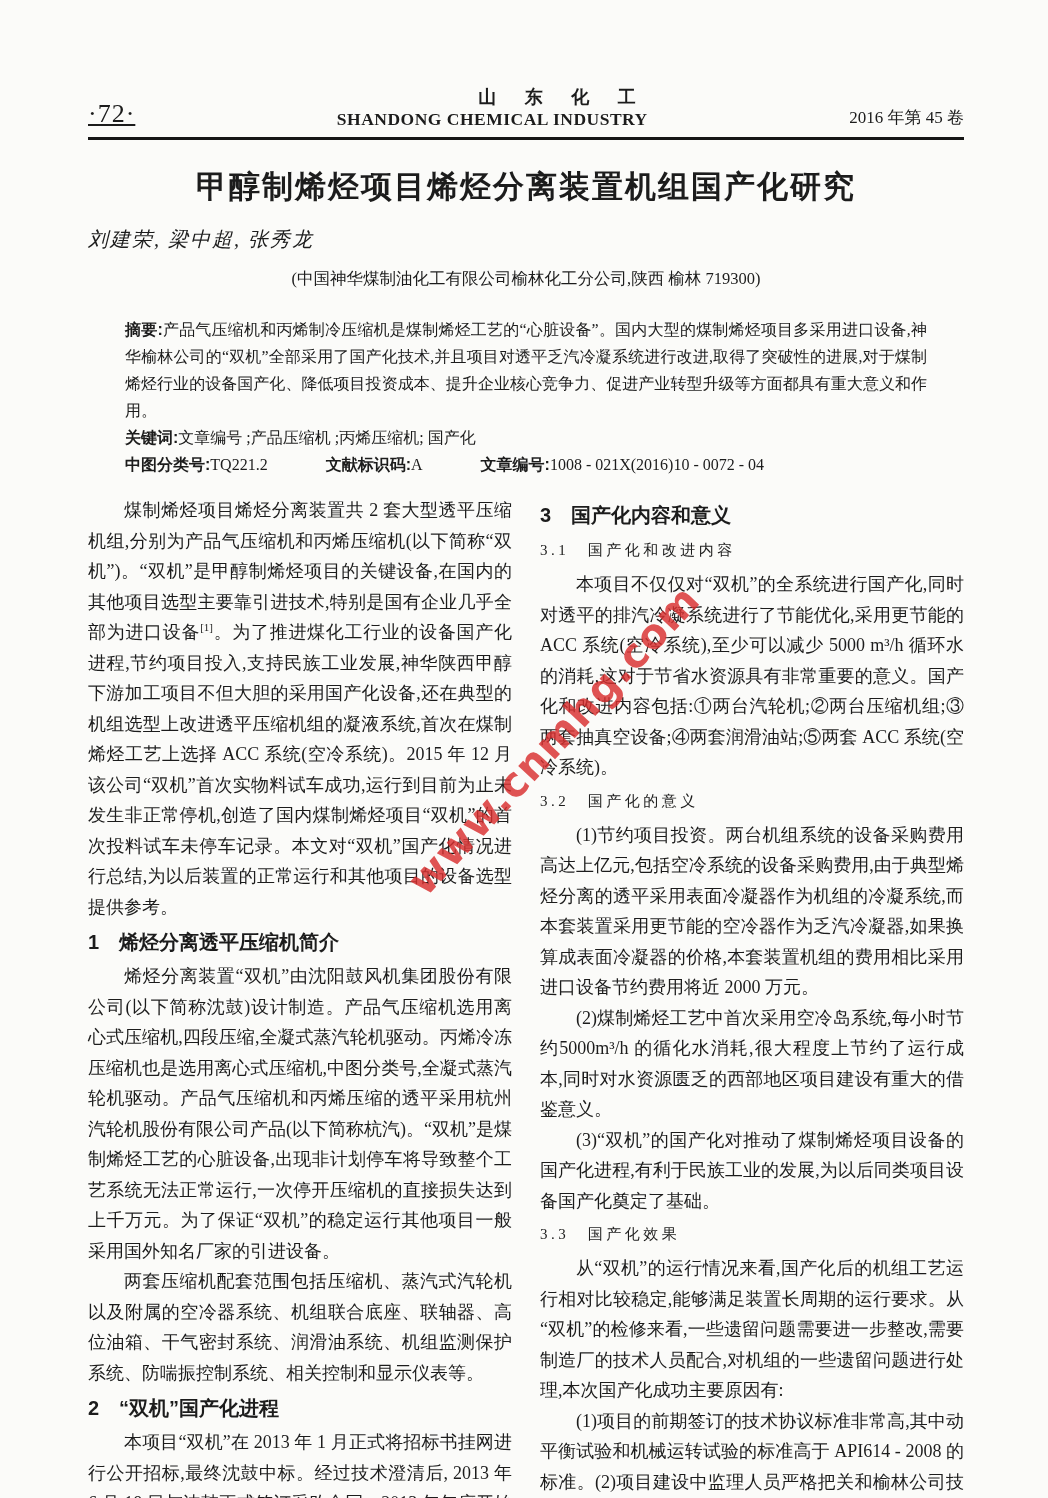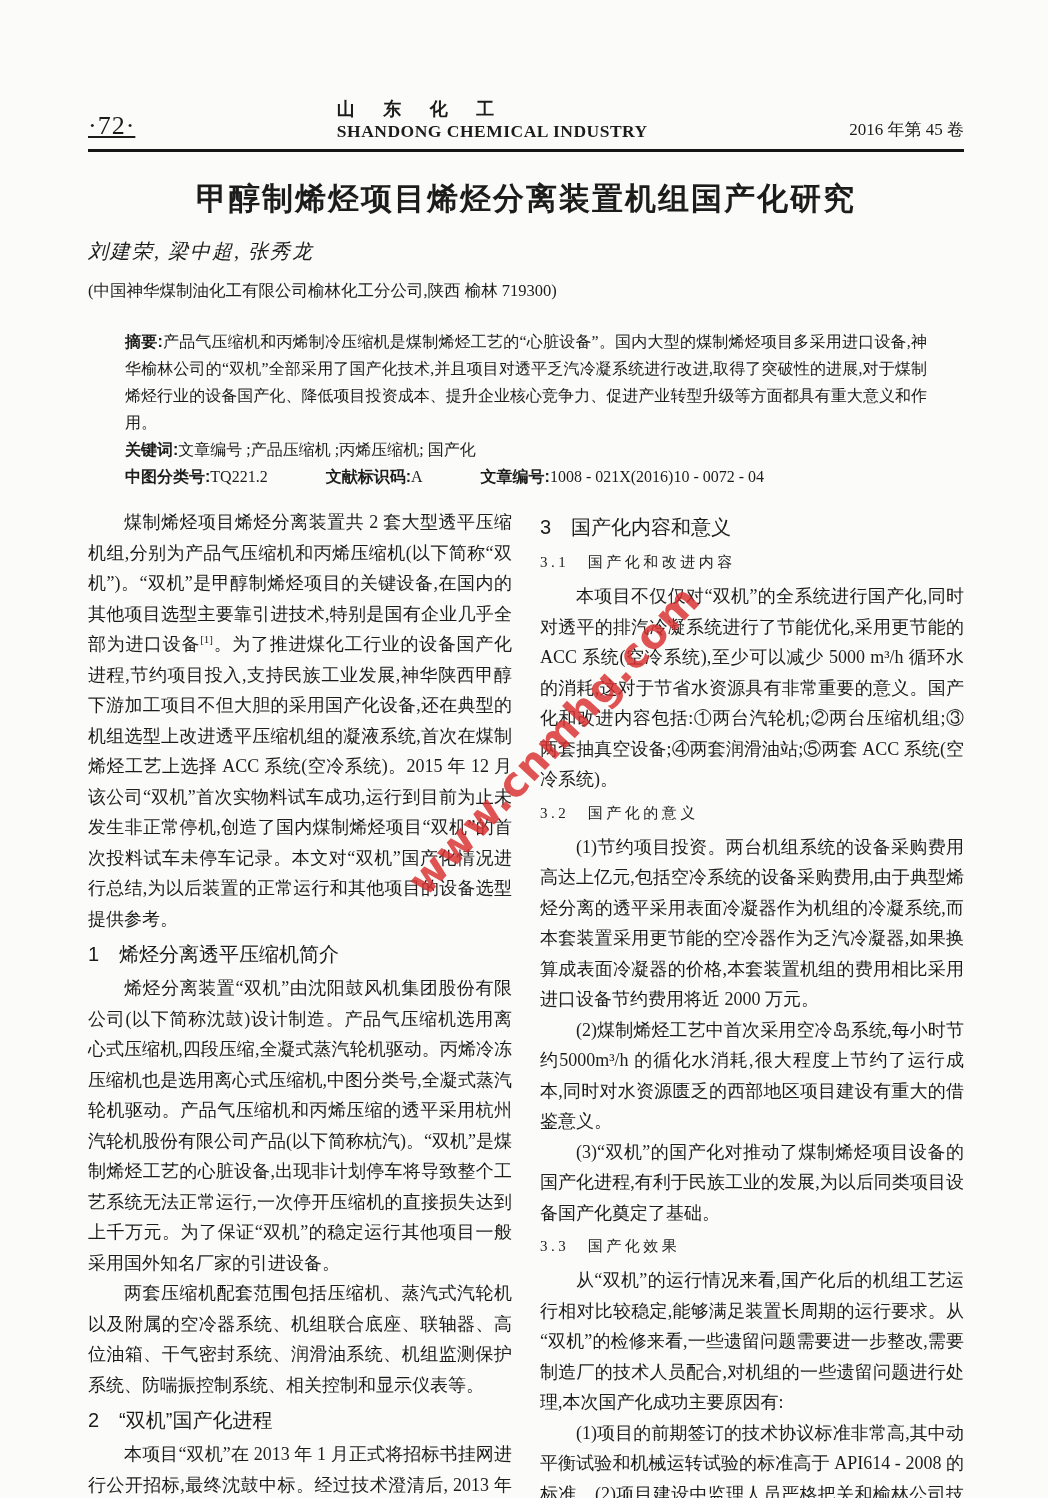--- a/index.html
+++ b/index.html
@@ -10,48 +10,48 @@
     background:#fbfbf9;
     color:#1c1c1c;
     font-family:"Liberation Serif","DejaVu Serif",serif;
     box-sizing:border-box;
     padding:86px 84px 0 88px;
     overflow:hidden;
   }
   
   .jheader{display:flex;align-items:flex-end;justify-content:space-between;}
   .page-num{font-size:26px;letter-spacing:1px;padding-bottom:1px;text-decoration:underline;}
-  .jcenter{text-align:left;line-height:1.25;margin-top:12px;}
+  .jcenter{text-align:right;line-height:1.25;}
   .jcn{font-size:18px;letter-spacing:12px;font-weight:600;}
   .jen{font-size:17.5px;font-weight:700;letter-spacing:.5px;}
   .jissue{font-size:17px;padding-bottom:1px;}
   .header-rule{height:3px;background:#161616;margin-top:7px;}
   
   .atitle{
     text-align:center;margin:26px 0 0 0;
     font-family:"Liberation Sans","DejaVu Sans",sans-serif;
     font-weight:700;font-size:31px;letter-spacing:2px;
   }
   .authors{text-align:left;margin-top:18px;font-size:20px;letter-spacing:2px;font-style:italic;}
-  .affil{text-align:left;margin-top:15px;font-size:16.5px;}
+  .affil{text-align:center;margin-top:15px;font-size:16.5px;}
   
   .abstract-block{margin:26px 37px 0 37px;font-size:16px;line-height:27px;}
   .abstract-block p{margin:0;text-align:justify;}
   .lbl{font-family:"Liberation Sans","DejaVu Sans",sans-serif;font-weight:700;}
   .class-line{margin-top:2px;}
   .class-line .grp{display:inline-block;}
   .class-line .grp+.grp{margin-left:54px;}
   
   .columns{display:flex;margin-top:17px;}
   .col{width:424px;font-size:18px;line-height:30.5px;}
   .col-left{margin-right:28px;}
   .col p.para{margin:0;text-align:justify;text-indent:2em;}
   .h2{
     font-family:"Liberation Sans","DejaVu Sans",sans-serif;
-    font-weight:400;font-size:20px;line-height:34px;
+    font-weight:700;font-size:20px;line-height:34px;
     margin:3px 0 2px 0;white-space:pre-wrap;
   }
   .h3{font-size:15px;line-height:33px;letter-spacing:3.5px;margin:2px 0;white-space:pre-wrap;}
   sup{font-size:11px;line-height:0;vertical-align:super;}
   
   .watermark{
     position:absolute;left:352px;top:718px;width:400px;
     text-align:center;
     transform:rotate(-47deg);
     font-family:"DejaVu Sans","Liberation Sans",sans-serif;

